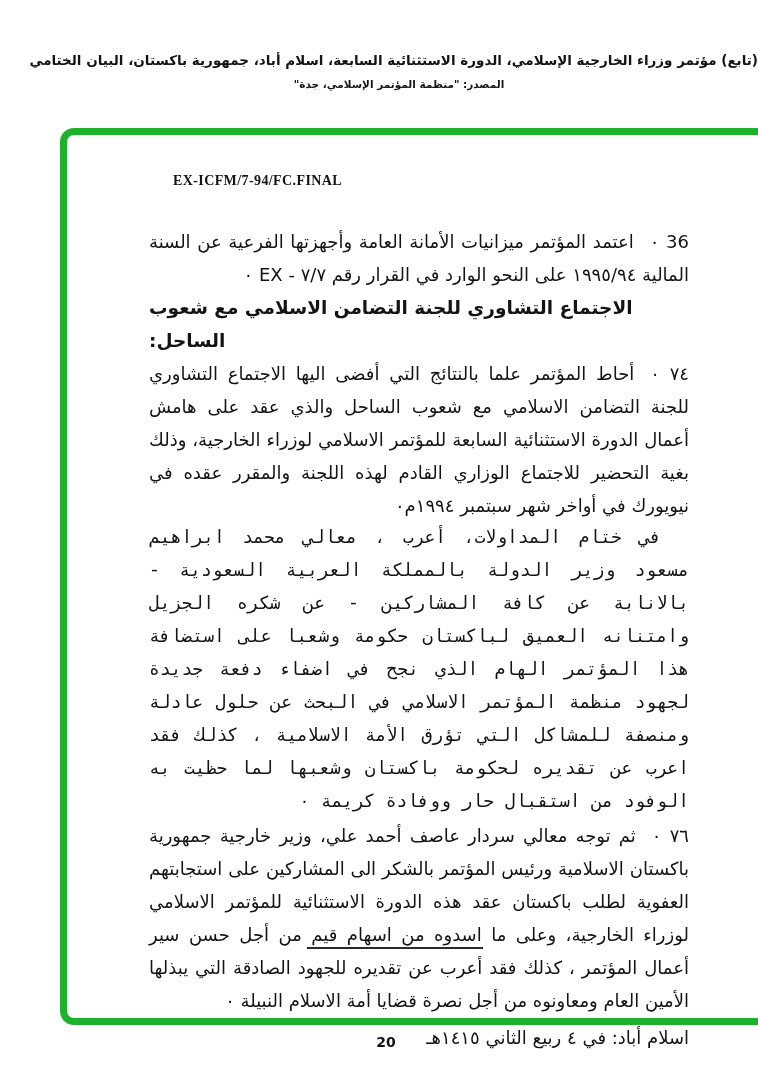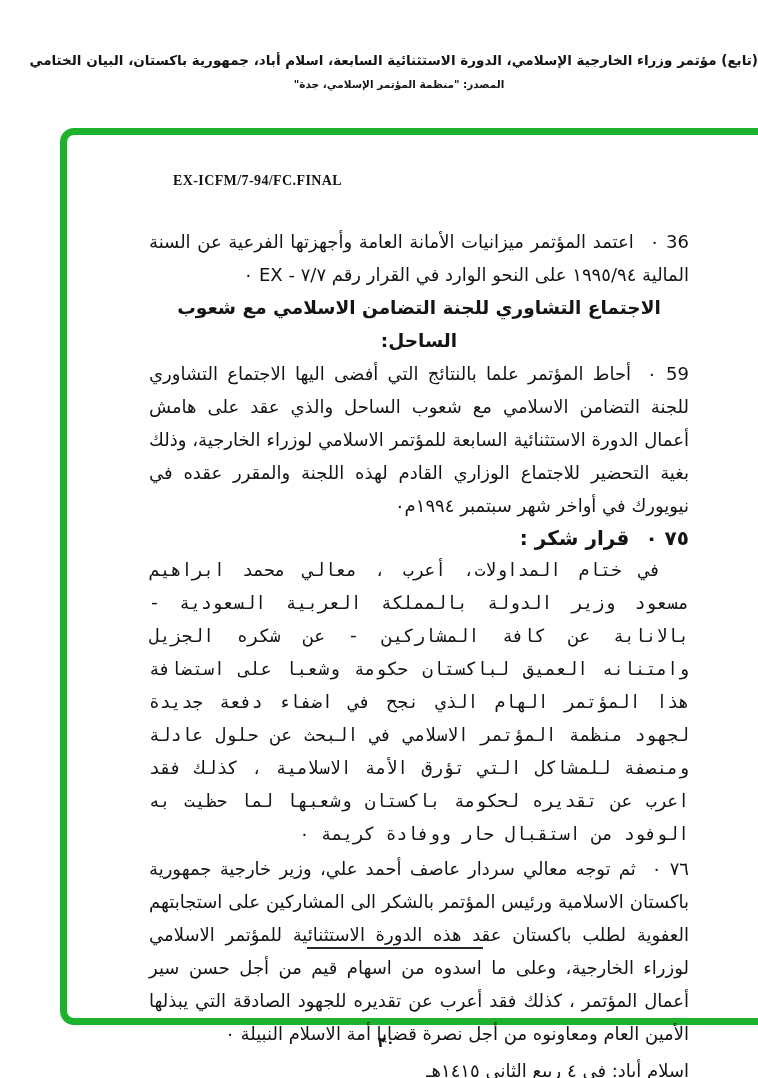--- a/index.html
+++ b/index.html
@@ -60,21 +60,21 @@
     direction: rtl;
     text-align: justify;
     font-size: 18px;
     line-height: 33px;
   }
   .content p { margin: 0; }
   .pnum { margin-left: 16px; white-space: nowrap; }
 
   .heading-sahel {
     font-weight: bold;
-    text-align: center;
+    text-align: left;
     margin: 2px 0 2px;
     font-size: 18.5px;
   }
   .h75 {
     font-weight: bold;
     font-size: 20px;
     margin: 5px 0 3px;
     text-align: right;
   }
   .p75-body { text-indent: 28px; font-family: Liberation Mono, monospace; }
@@ -113,30 +113,29 @@
 <div class="frame" style="border-color: rgb(28, 178, 44);">
 
   <div class="doc-code">EX-ICFM/7-94/FC.FINAL</div>
 
   <div class="content">
 
     <p><span class="pnum">36 ٠</span><span>اعتمد المؤتمر ميزانيات الأمانة العامة وأجهزتها الفرعية عن السنة المالية ١٩٩٥/٩٤ على النحو الوارد في القرار رقم ٧/٧ - EX ٠</span></p>
 
     <p class="heading-sahel">الاجتماع التشاوري للجنة التضامن الاسلامي مع شعوب الساحل:</p>
 
-    <p><span class="pnum">59 ٠</span><span>أحاط المؤتمر علما بالنتائج التي أفضى اليها الاجتماع التشاوري للجنة التضامن الاسلامي مع شعوب الساحل والذي عقد على هامش أعمال الدورة الاستثنائية السابعة للمؤتمر الاسلامي لوزراء الخارجية، وذلك بغية التحضير للاجتماع الوزاري القادم لهذه اللجنة والمقرر عقده في نيويورك في أواخر شهر سبتمبر ١٩٩٤م٠</span></p>
+    <p><span class="pnum">٧٤ ٠</span><span>أحاط المؤتمر علما بالنتائج التي أفضى اليها الاجتماع التشاوري للجنة التضامن الاسلامي مع شعوب الساحل والذي عقد على هامش أعمال الدورة الاستثنائية السابعة للمؤتمر الاسلامي لوزراء الخارجية، وذلك بغية التحضير للاجتماع الوزاري القادم لهذه اللجنة والمقرر عقده في نيويورك في أواخر شهر سبتمبر ١٩٩٤م٠</span></p>
 
-    <p class="h75"><span class="pnum">٧٥ ٠</span><span>قرار شكر :</span></p>
 
     <p class="p75-body">في ختام المداولات، أعرب ، معالي محمد ابراهيم مسعود وزير الدولة بالمملكة العربية السعودية - بالانابة عن كافة المشاركين - عن شكره الجزيل وامتنانه العميق لباكستان حكومة وشعبا على استضافة هذا المؤتمر الهام الذي نجح في اضفاء دفعة جديدة لجهود منظمة المؤتمر الاسلامي في البحث عن حلول عادلة ومنصفة للمشاكل التي تؤرق الأمة الاسلامية ، كذلك فقد اعرب عن تقديره لحكومة باكستان وشعبها لما حظيت به الوفود من استقبال حار ووفادة كريمة ٠</p>
 
     <p><span class="pnum">٧٦ ٠</span><span>ثم توجه معالي سردار عاصف أحمد علي، وزير خارجية جمهورية باكستان الاسلامية ورئيس المؤتمر بالشكر الى المشاركين على استجابتهم العفوية لطلب باكستان عقد هذه الدورة الاستثنائية للمؤتمر الاسلامي لوزراء الخارجية، وعلى ما اسدوه من اسهام قيم من أجل حسن سير أعمال المؤتمر ، كذلك فقد أعرب عن تقديره للجهود الصادقة التي يبذلها الأمين العام ومعاونوه من أجل نصرة قضايا أمة الاسلام النبيلة ٠</span></p>
 
     <div class="date-block">
       <div class="d1">اسلام أباد: في ٤ ربيع الثاني ١٤١٥هـ</div>
     </div>
 
   </div>
 </div>
 
 <div class="divider"></div>
 
-<div class="page-num">٢٠</div>
+<div class="page-num">20</div>
 
 </body></html>

